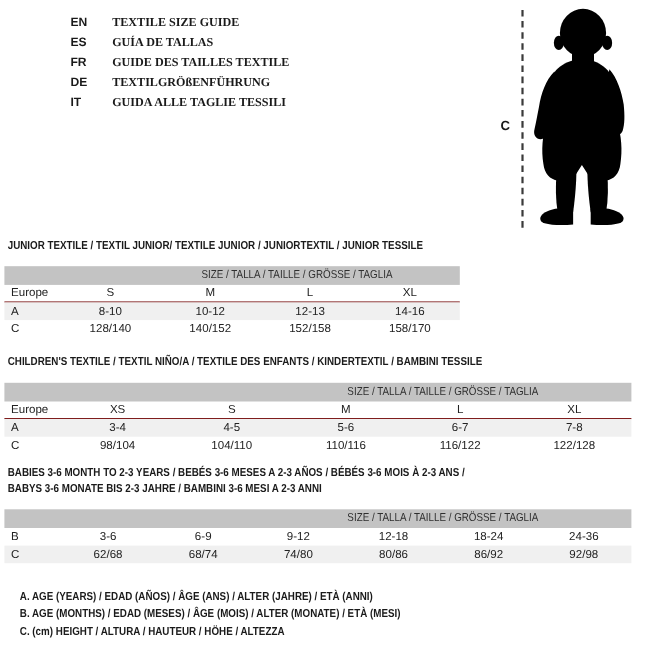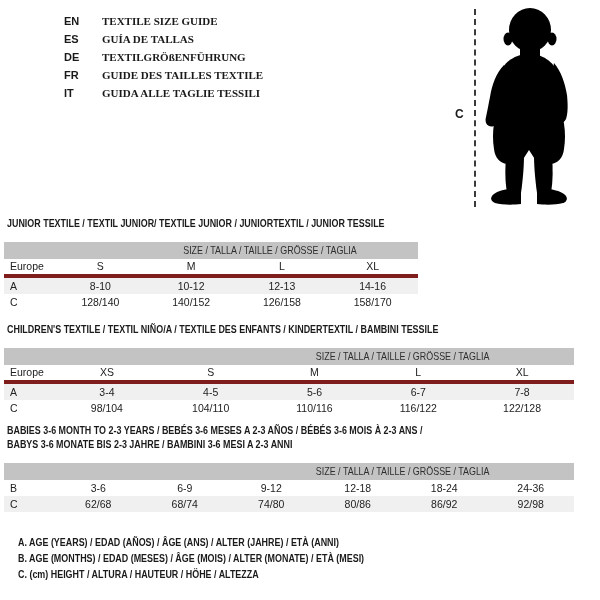--- a/index.html
+++ b/index.html
@@ -18,21 +18,21 @@
   .c-label{position:absolute;left:455px;top:107px;font-size:12px;font-weight:bold;}
   .toddler{position:absolute;left:480px;top:7px;}
   
   .table-block{position:absolute;left:4px;}
   .tbl-title{margin:0 0 12px 3px;}
   .tbl-title-line{font-size:10.5px;font-weight:bold;line-height:14px;white-space:nowrap;}
   .condensed{transform:scaleX(.85);transform-origin:left center;}
   .size-bar{height:17px;line-height:16px;padding-left:6px;overflow:hidden;text-align:right;}
   .size-bar-text{font-size:10.5px;color:#2e2e2e;white-space:nowrap;}
   .trow{display:flex;height:16px;line-height:16px;}
-  .trow.rule{border-bottom:4px solid #7f1d1d;height:15px;line-height:15px;}
+  .trow.rule{border-bottom:1px solid #7f1d1d;height:15px;line-height:15px;}
   .tcell{font-size:10.5px;color:#222;}
   .tcell.label{width:45px;padding-left:6px;text-align:left;}
   .tcell.val{flex:1;text-align:center;}
   
   .legend{position:absolute;left:18px;top:534px;}
   .legend-line{font-size:10.5px;font-weight:bold;line-height:16px;white-space:nowrap;}
 </style>
 </head>
 <body>
 
@@ -41,26 +41,26 @@
   <div class="lang-list">
     <div class="lang-row">
       <span class="lang-code">EN</span>
       <span class="lang-label">TEXTILE SIZE GUIDE</span>
     </div>
     <div class="lang-row">
       <span class="lang-code">ES</span>
       <span class="lang-label">GUÍA DE TALLAS</span>
     </div>
     <div class="lang-row">
+      <span class="lang-code">FR</span>
+      <span class="lang-label">GUIDE DES TAILLES TEXTILE</span>
+    </div>
+    <div class="lang-row">
       <span class="lang-code">DE</span>
       <span class="lang-label">TEXTILGRÖßENFÜHRUNG</span>
-    </div>
-    <div class="lang-row">
-      <span class="lang-code">FR</span>
-      <span class="lang-label">GUIDE DES TAILLES TEXTILE</span>
     </div>
     <div class="lang-row">
       <span class="lang-code">IT</span>
       <span class="lang-label">GUIDA ALLE TAGLIE TESSILI</span>
     </div>
   </div>
 
   <span class="c-label">C</span>
   <div class="dash-line"></div>
   <svg class="toddler" width="98" height="200" viewBox="0 0 98 200" aria-hidden="true">
@@ -98,21 +98,21 @@
         <div class="tcell label">A</div>
         <div class="tcell val">8-10</div>
         <div class="tcell val">10-12</div>
         <div class="tcell val">12-13</div>
         <div class="tcell val">14-16</div>
       </div>
       <div class="trow">
         <div class="tcell label">C</div>
         <div class="tcell val">128/140</div>
         <div class="tcell val">140/152</div>
-        <div class="tcell val">126/158</div>
+        <div class="tcell val">152/158</div>
         <div class="tcell val">158/170</div>
       </div>
     </section>
   <section class="table-block" style="top:322px;width:570px;">
       <div class="tbl-title">
         <div class="tbl-title-line condensed">CHILDREN'S TEXTILE / TEXTIL NIÑO/A / TEXTILE DES ENFANTS / KINDERTEXTIL / BAMBINI TESSILE</div>
       </div>
       <div class="size-bar" style="background: rgb(195, 195, 195);">
         <div class="size-bar-text condensed">SIZE / TALLA / TAILLE / GRÖSSE / TAGLIA</div>
       </div>

